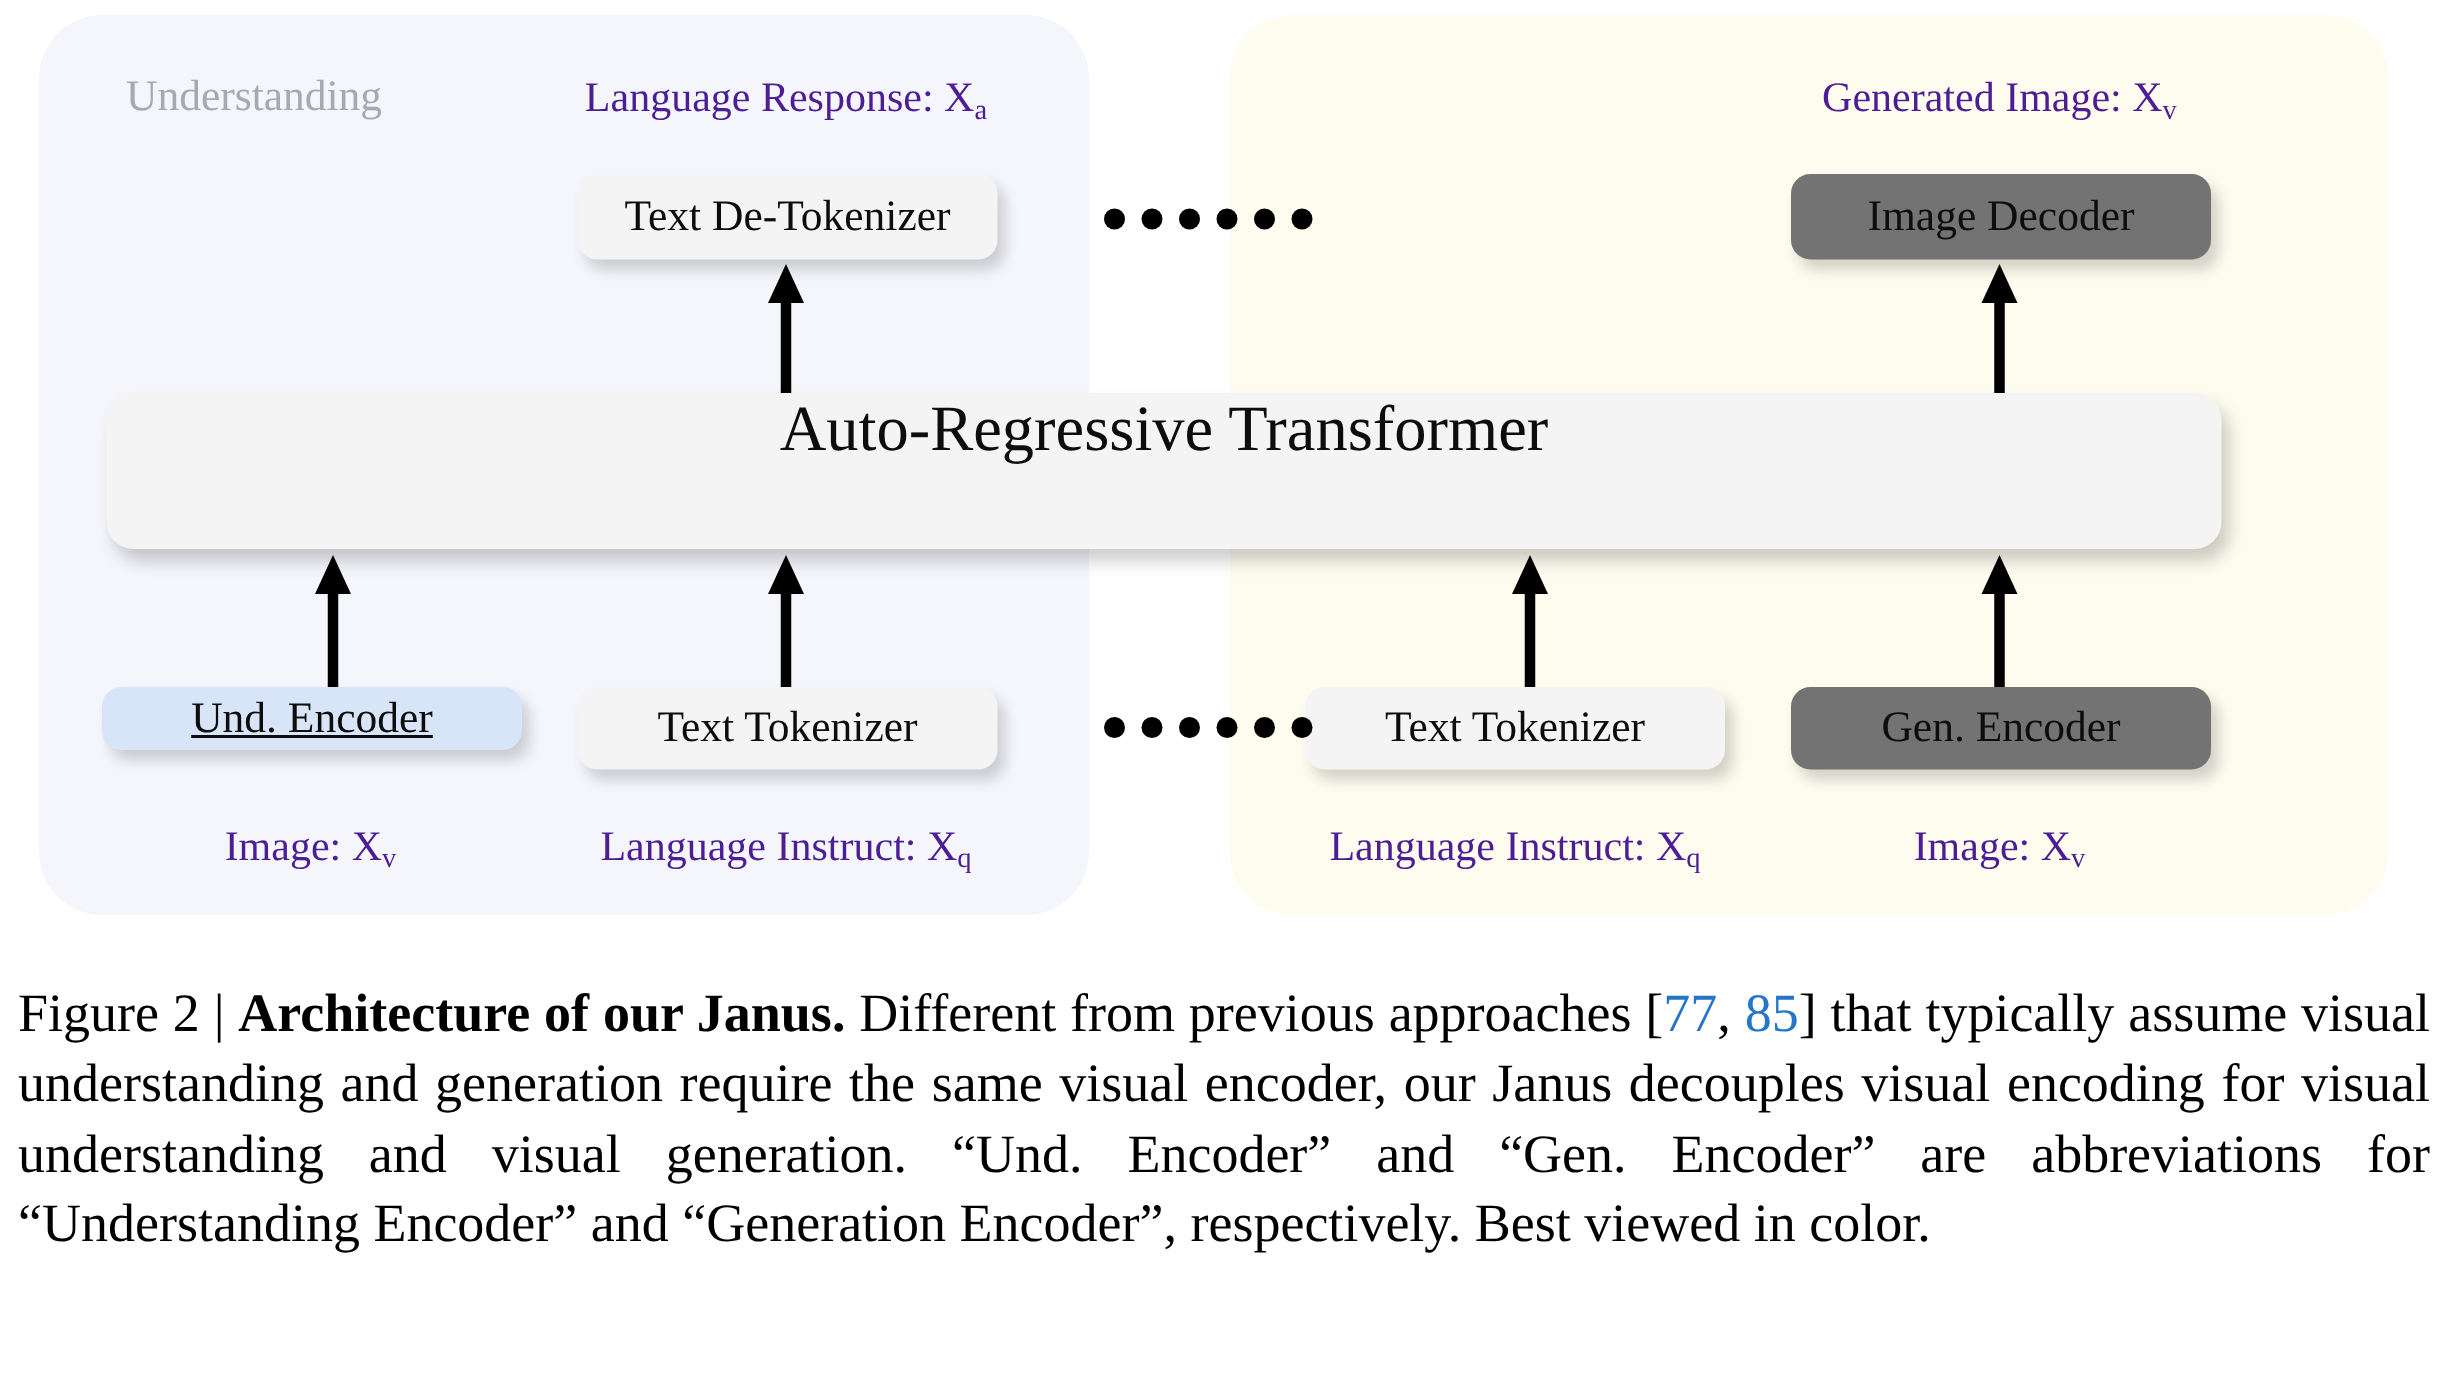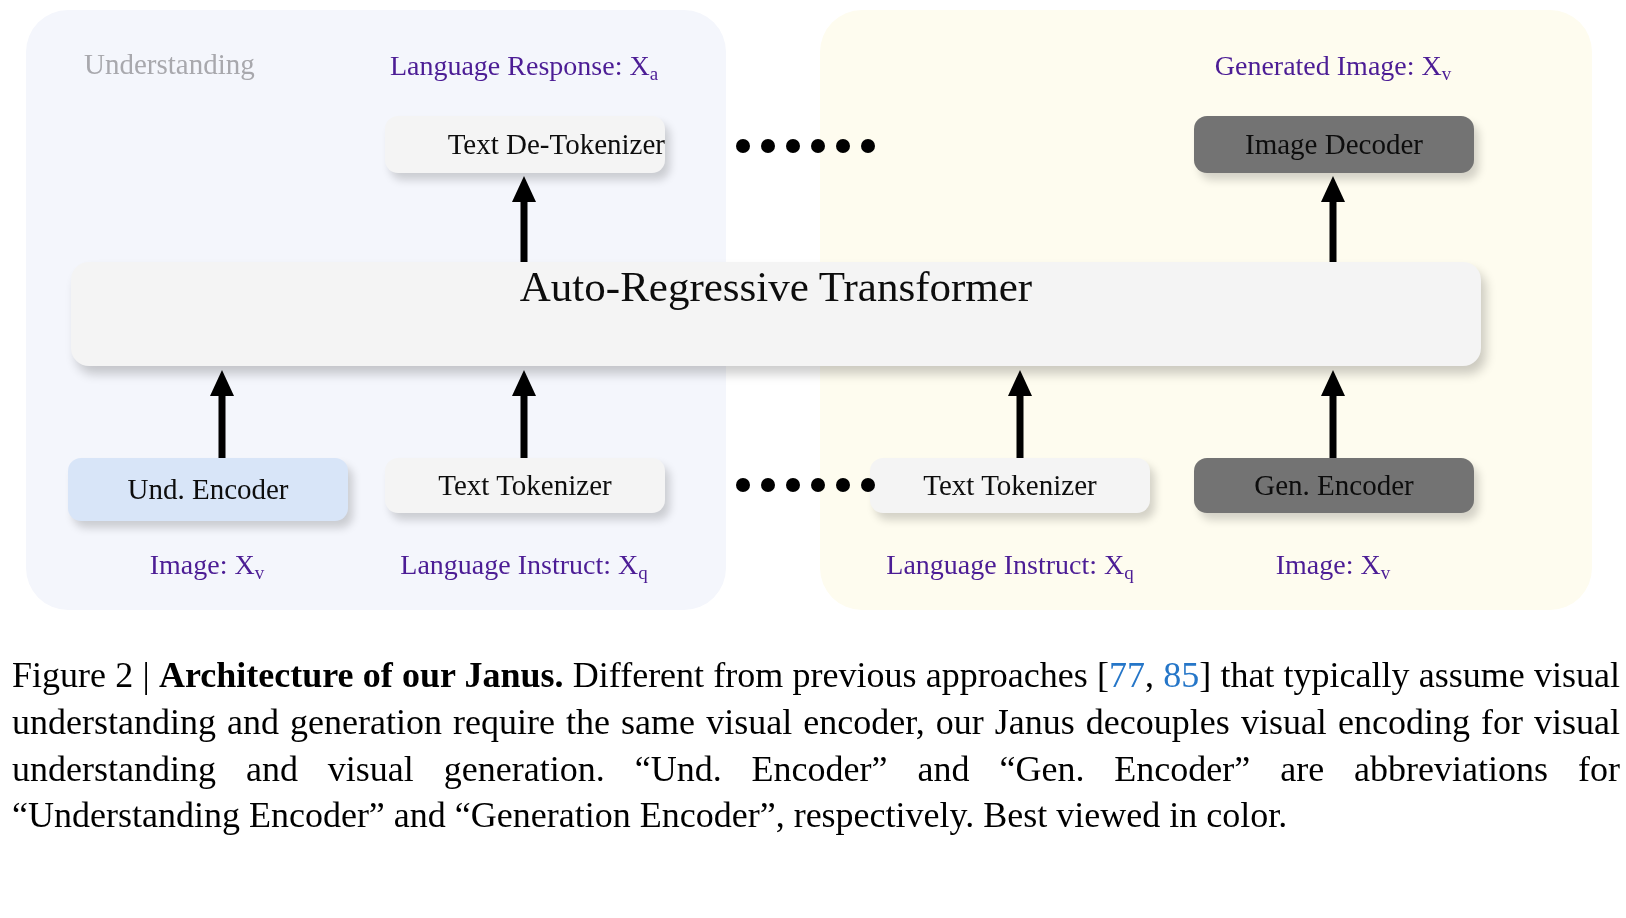--- a/index.html
+++ b/index.html
@@ -76,23 +76,23 @@
     justify-content: center;
     font-size: 29px;
     color: #0d0d0d;
     white-space: nowrap;
     box-shadow: 5px 7px 9px rgba(0,0,0,0.17);
   }
   .module.grey   { background: #f4f4f4; }
   .module.blue   { background: #d8e5f8; }
   .module.yellow { background: #737373; }
 
-  #box-text-detok   { left: 385px;  top: 116px; width: 280px; height: 57px; justify-content: flex-end; }
+  #box-text-detok   { left: 385px;  top: 116px; width: 280px; height: 57px; }
   #box-image-dec    { left: 1194px; top: 116px; width: 280px; height: 57px; }
-  #box-und-enc      { left: 68px;   top: 458px; width: 280px; height: 63px; }
+  #box-und-enc      { left: 68px;   top: 458px; width: 280px; height: 42px; text-decoration: underline; }
   #box-text-tok-l   { left: 385px;  top: 458px; width: 280px; height: 55px; }
   #box-text-tok-r   { left: 870px;  top: 458px; width: 280px; height: 55px; }
   #box-gen-enc      { left: 1194px; top: 458px; width: 280px; height: 55px; }
 
   #box-transformer {
     left: 71px; top: 262px;
     width: 1410px; height: 104px;
     border-radius: 18px;
     background: #f4f4f4;
     display: flex;

